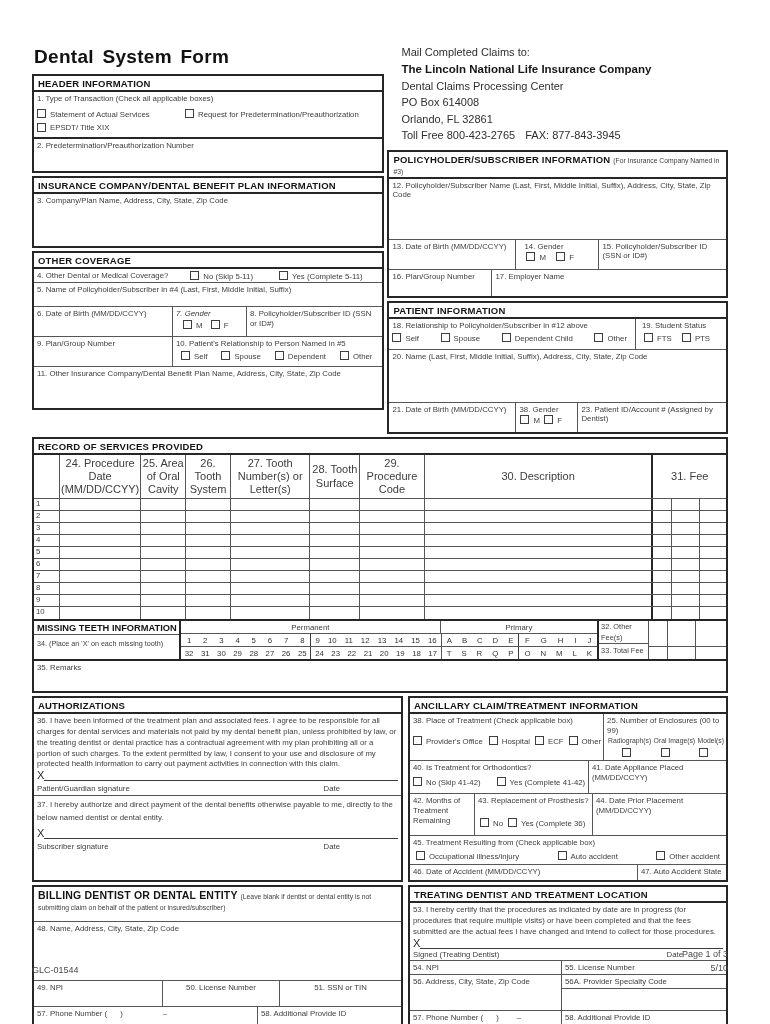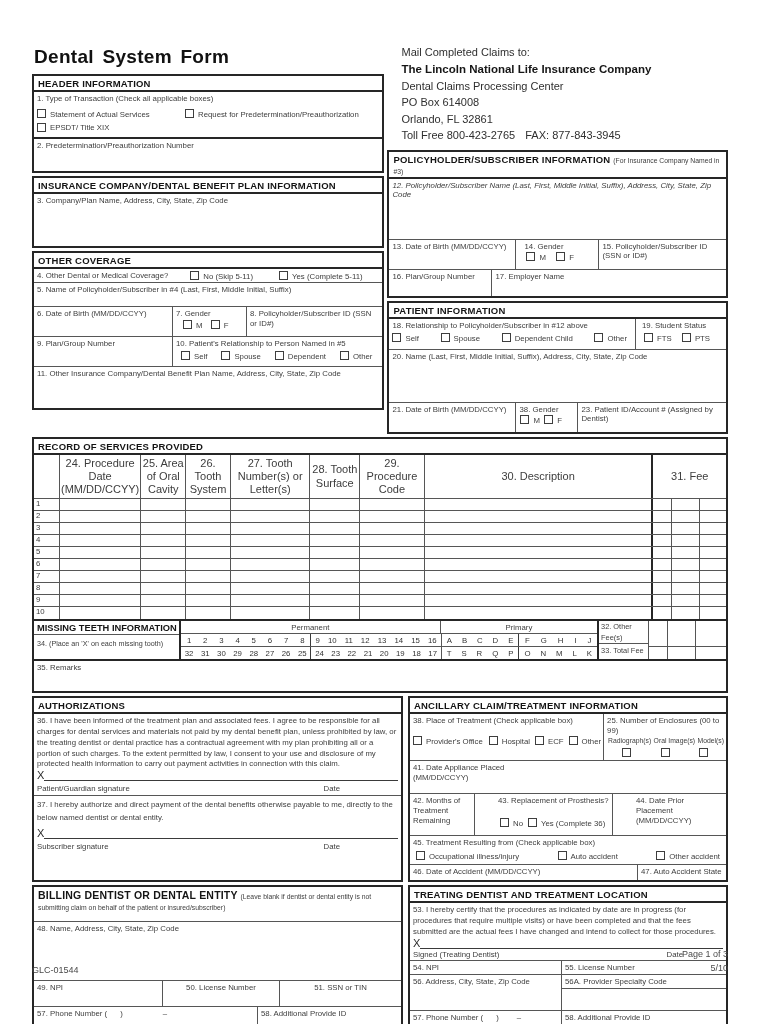--- a/index.html
+++ b/index.html
@@ -139,21 +139,21 @@
             <span class="opt" style="margin-left:22px;"><span class="cb"></span><span>No (Skip 5-11)</span></span>
             <span class="opt" style="margin-left:26px;"><span class="cb"></span><span>Yes (Complete 5-11)</span></span>
           </div>
         </div>
         <div class="row">
           <div class="cell grow" style="height:23px;"><span>5. Name of Policyholder/Subscriber in #4 (Last, First, Middle Initial, Suffix)</span></div>
         </div>
         <div class="row" style="height:30px;">
           <div class="cell vr" style="width:139px;"><span>6. Date of Birth (MM/DD/CCYY)</span></div>
           <div class="cell vr" style="width:74px; padding:0;">
-            <div style="padding:2px 3px 0 3px;">7. Gender</div>
+            <div style="padding:2px 3px 0 3px;font-style:italic;">7. Gender</div>
             <div class="gender-opts">
               <span class="opt"><span class="cb"></span><span>M</span></span>
               <span class="opt" style="margin-left:6px;"><span class="cb"></span><span>F</span></span>
             </div>
           </div>
           <div class="cell grow"><span>8. Policyholder/Subscriber ID (SSN or ID#)</span></div>
         </div>
         <div class="row" style="height:30px;">
           <div class="cell vr" style="width:139px;"><span>9. Plan/Group Number</span></div>
           <div class="cell grow" style="padding:0;">
@@ -178,21 +178,21 @@
         <div class="co">The Lincoln National Life Insurance Company</div>
         <div>Dental Claims Processing Center</div>
         <div>PO Box 614008</div>
         <div>Orlando, FL 32861</div>
         <div><span>Toll Free 800-423-2765</span><span style="margin-left:10px;">FAX: 877-843-3945</span></div>
       </div>
 
       <div class="box stack">
         <div class="bar"><span>POLICYHOLDER/SUBSCRIBER INFORMATION</span> <span class="note">(For Insurance Company Named in #3)</span></div>
         <div class="row">
-          <div class="cell grow" style="height:60px;font-style:italic;"><span>12. Policyholder/Subscriber Name (Last, First, Middle Initial, Suffix), Address, City, State, Zip Code</span></div>
+          <div class="cell grow" style="height:60px;"><span>12. Policyholder/Subscriber Name (Last, First, Middle Initial, Suffix), Address, City, State, Zip Code</span></div>
         </div>
         <div class="row" style="height:30px;">
           <div class="cell vr" style="width:127px;"><span>13. Date of Birth (MM/DD/CCYY)</span></div>
           <div class="cell vr" style="width:83px; padding:0;">
             <div style="padding:2px 3px 0 8px;">14. Gender</div>
             <div class="gender-opts">
               <span class="opt"><span class="cb"></span><span>M</span></span>
               <span class="opt" style="margin-left:8px;"><span class="cb"></span><span>F</span></span>
             </div>
           </div>
@@ -541,23 +541,30 @@
             <span>Model(s)</span>
           </div>
           <div class="flex" style="padding:3px 14px 0 18px; justify-content:space-between;">
             <span class="cb"></span>
             <span class="cb"></span>
             <span class="cb"></span>
           </div>
         </div>
       </div>
       <div class="row" style="height:33px;">
+        <div class="cell vr grow" style="padding:0;">
+          <div style="padding:2px 3px 0 3px;">40. Is Treatment for Orthodontics?</div>
+          <div class="flex" style="padding:4px 2px 0 3px;">
+            <span class="opt"><span class="cb"></span><span>No (Skip 41-42)</span></span>
+            <span class="opt" style="margin-left:16px;"><span class="cb"></span><span>Yes (Complete 41-42)</span></span>
+          </div>
+        </div>
         <div class="cell" style="width:137px;"><span>41. Date Appliance Placed (MM/DD/CCYY)</span></div>
       </div>
-      <div class="row" style="height:42px;gap:20px;">
+      <div class="row" style="height:42px;">
         <div class="cell vr" style="width:65px;"><span>42. Months of Treatment Remaining</span></div>
         <div class="cell vr" style="width:118px; padding:0;">
           <div style="padding:2px 3px 0 3px;">43. Replacement of Prosthesis?</div>
           <div class="flex" style="padding:12px 2px 0 5px;">
             <span class="opt"><span class="cb"></span><span>No</span></span>
             <span class="opt" style="margin-left:5px;"><span class="cb"></span><span>Yes (Complete 36)</span></span>
           </div>
         </div>
         <div class="cell grow"><span>44. Date Prior Placement (MM/DD/CCYY)</span></div>
       </div>

